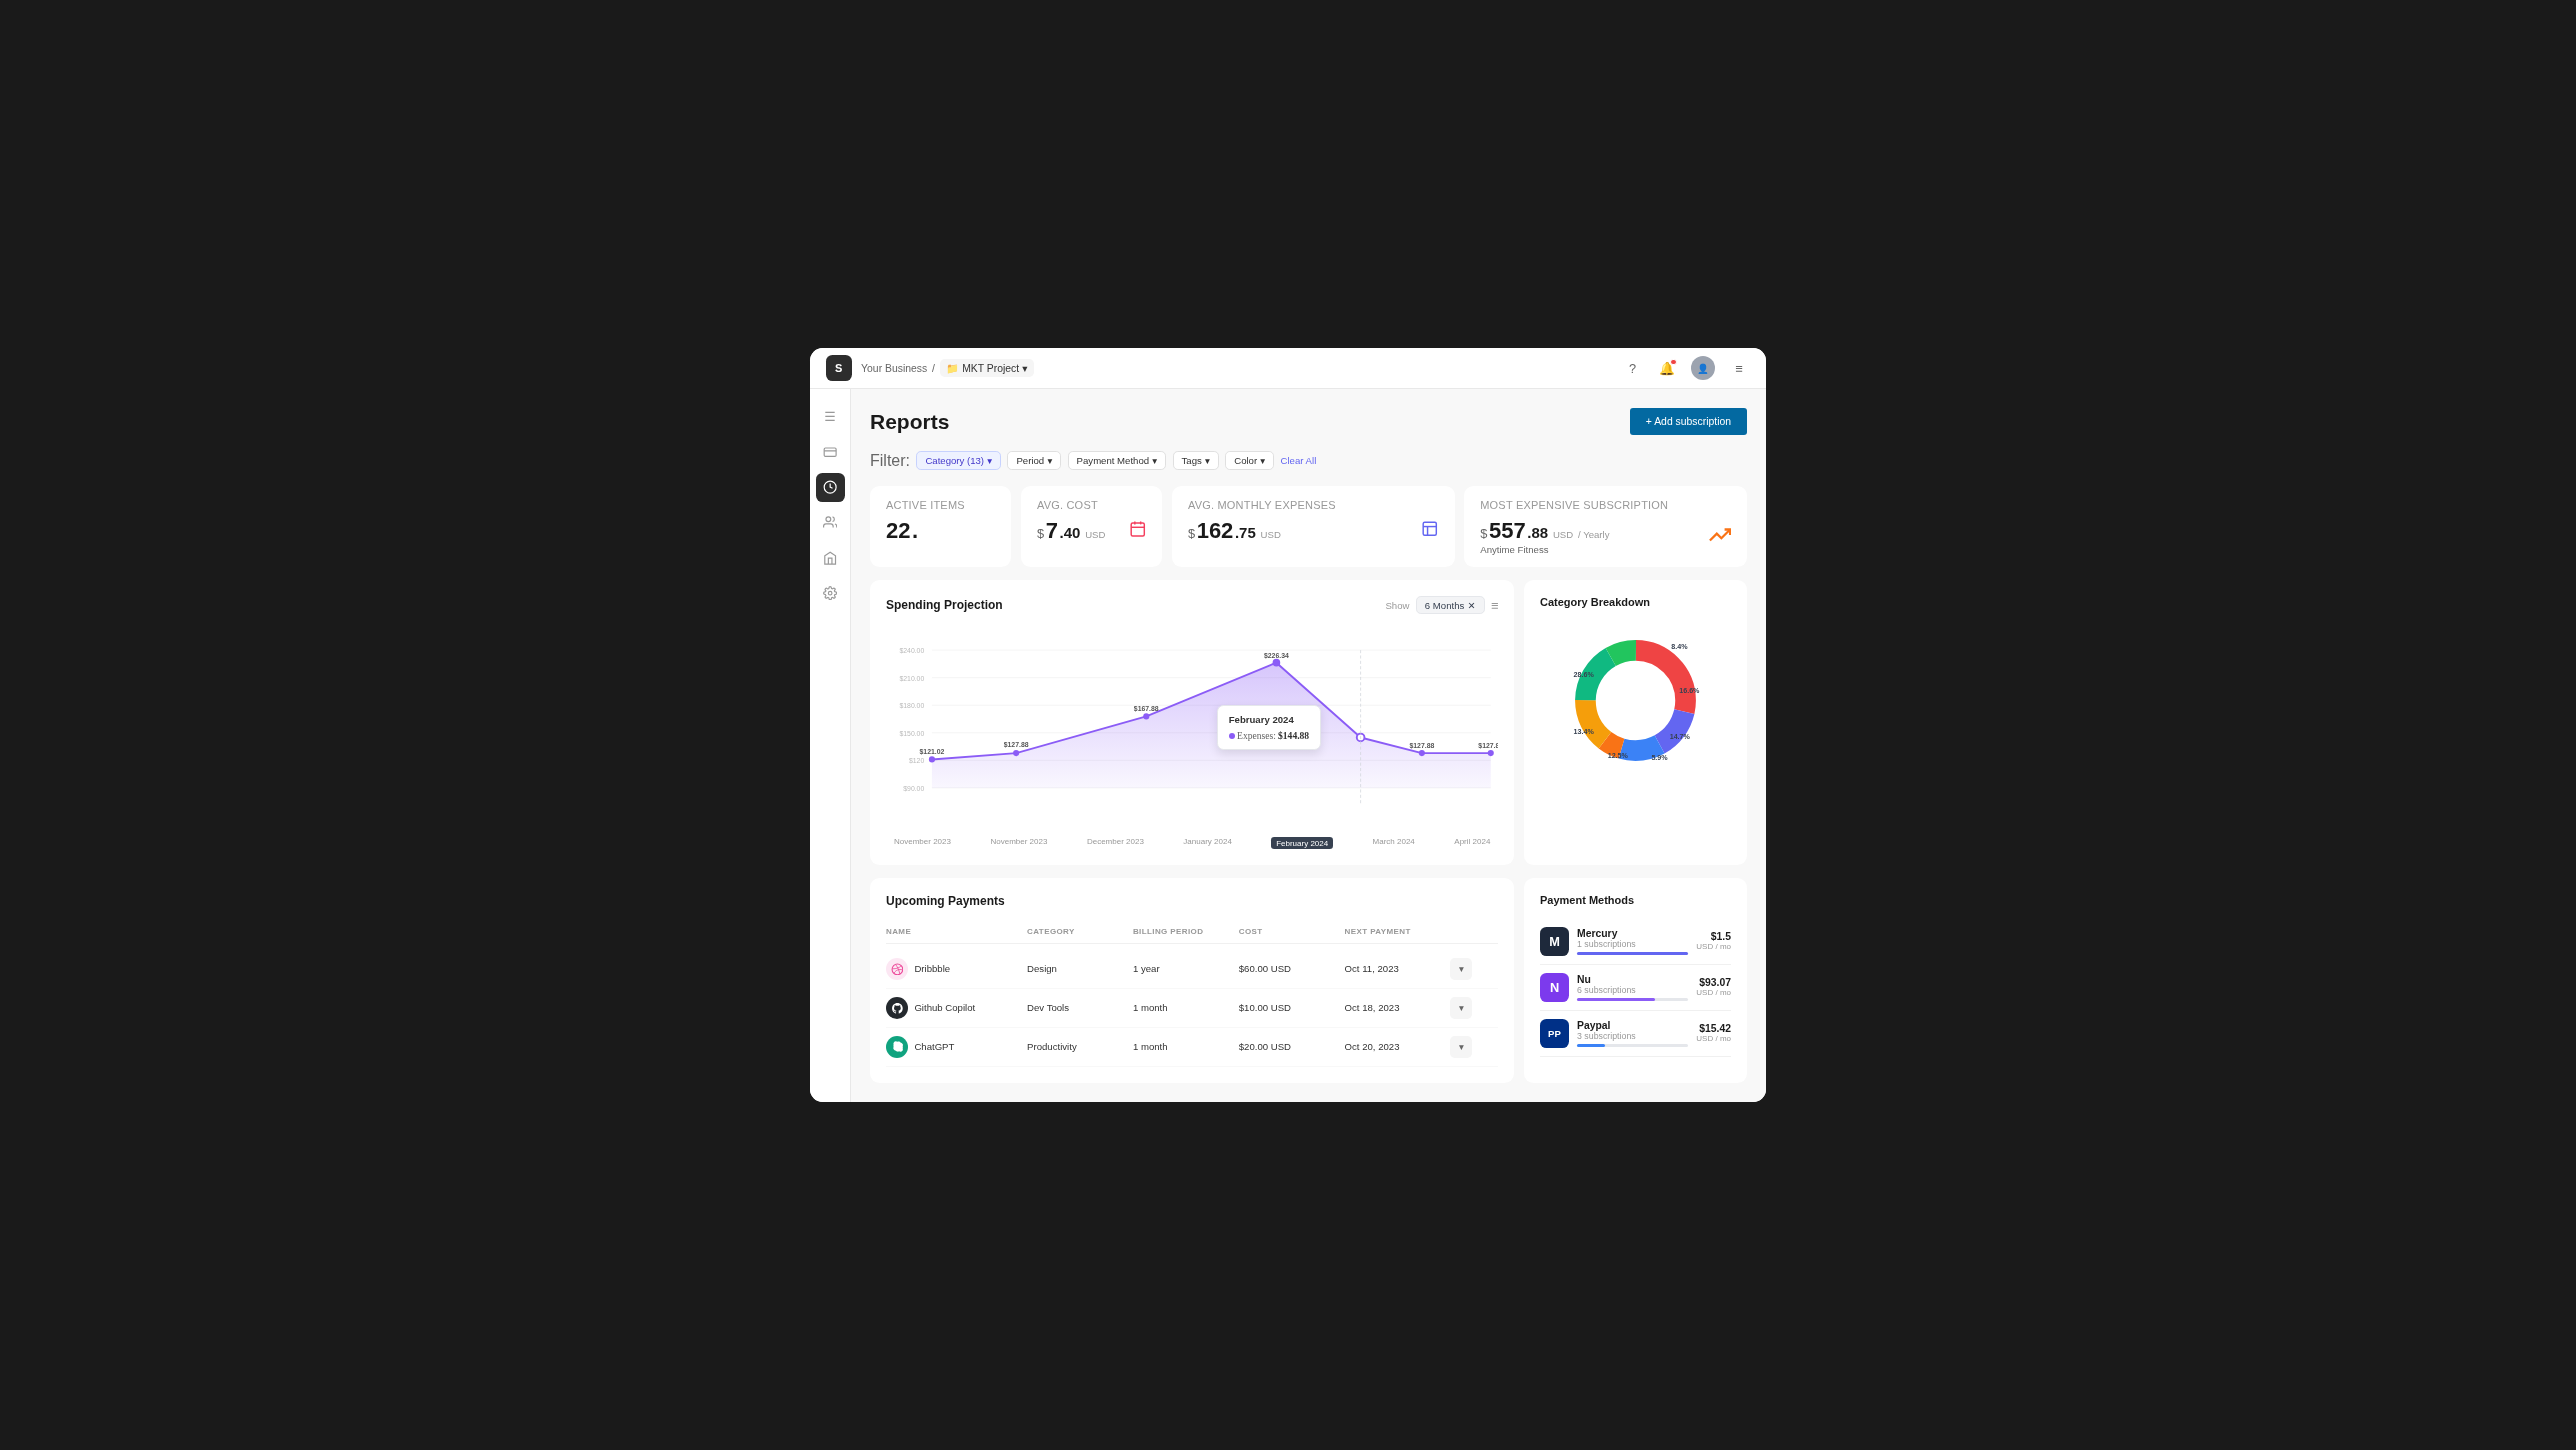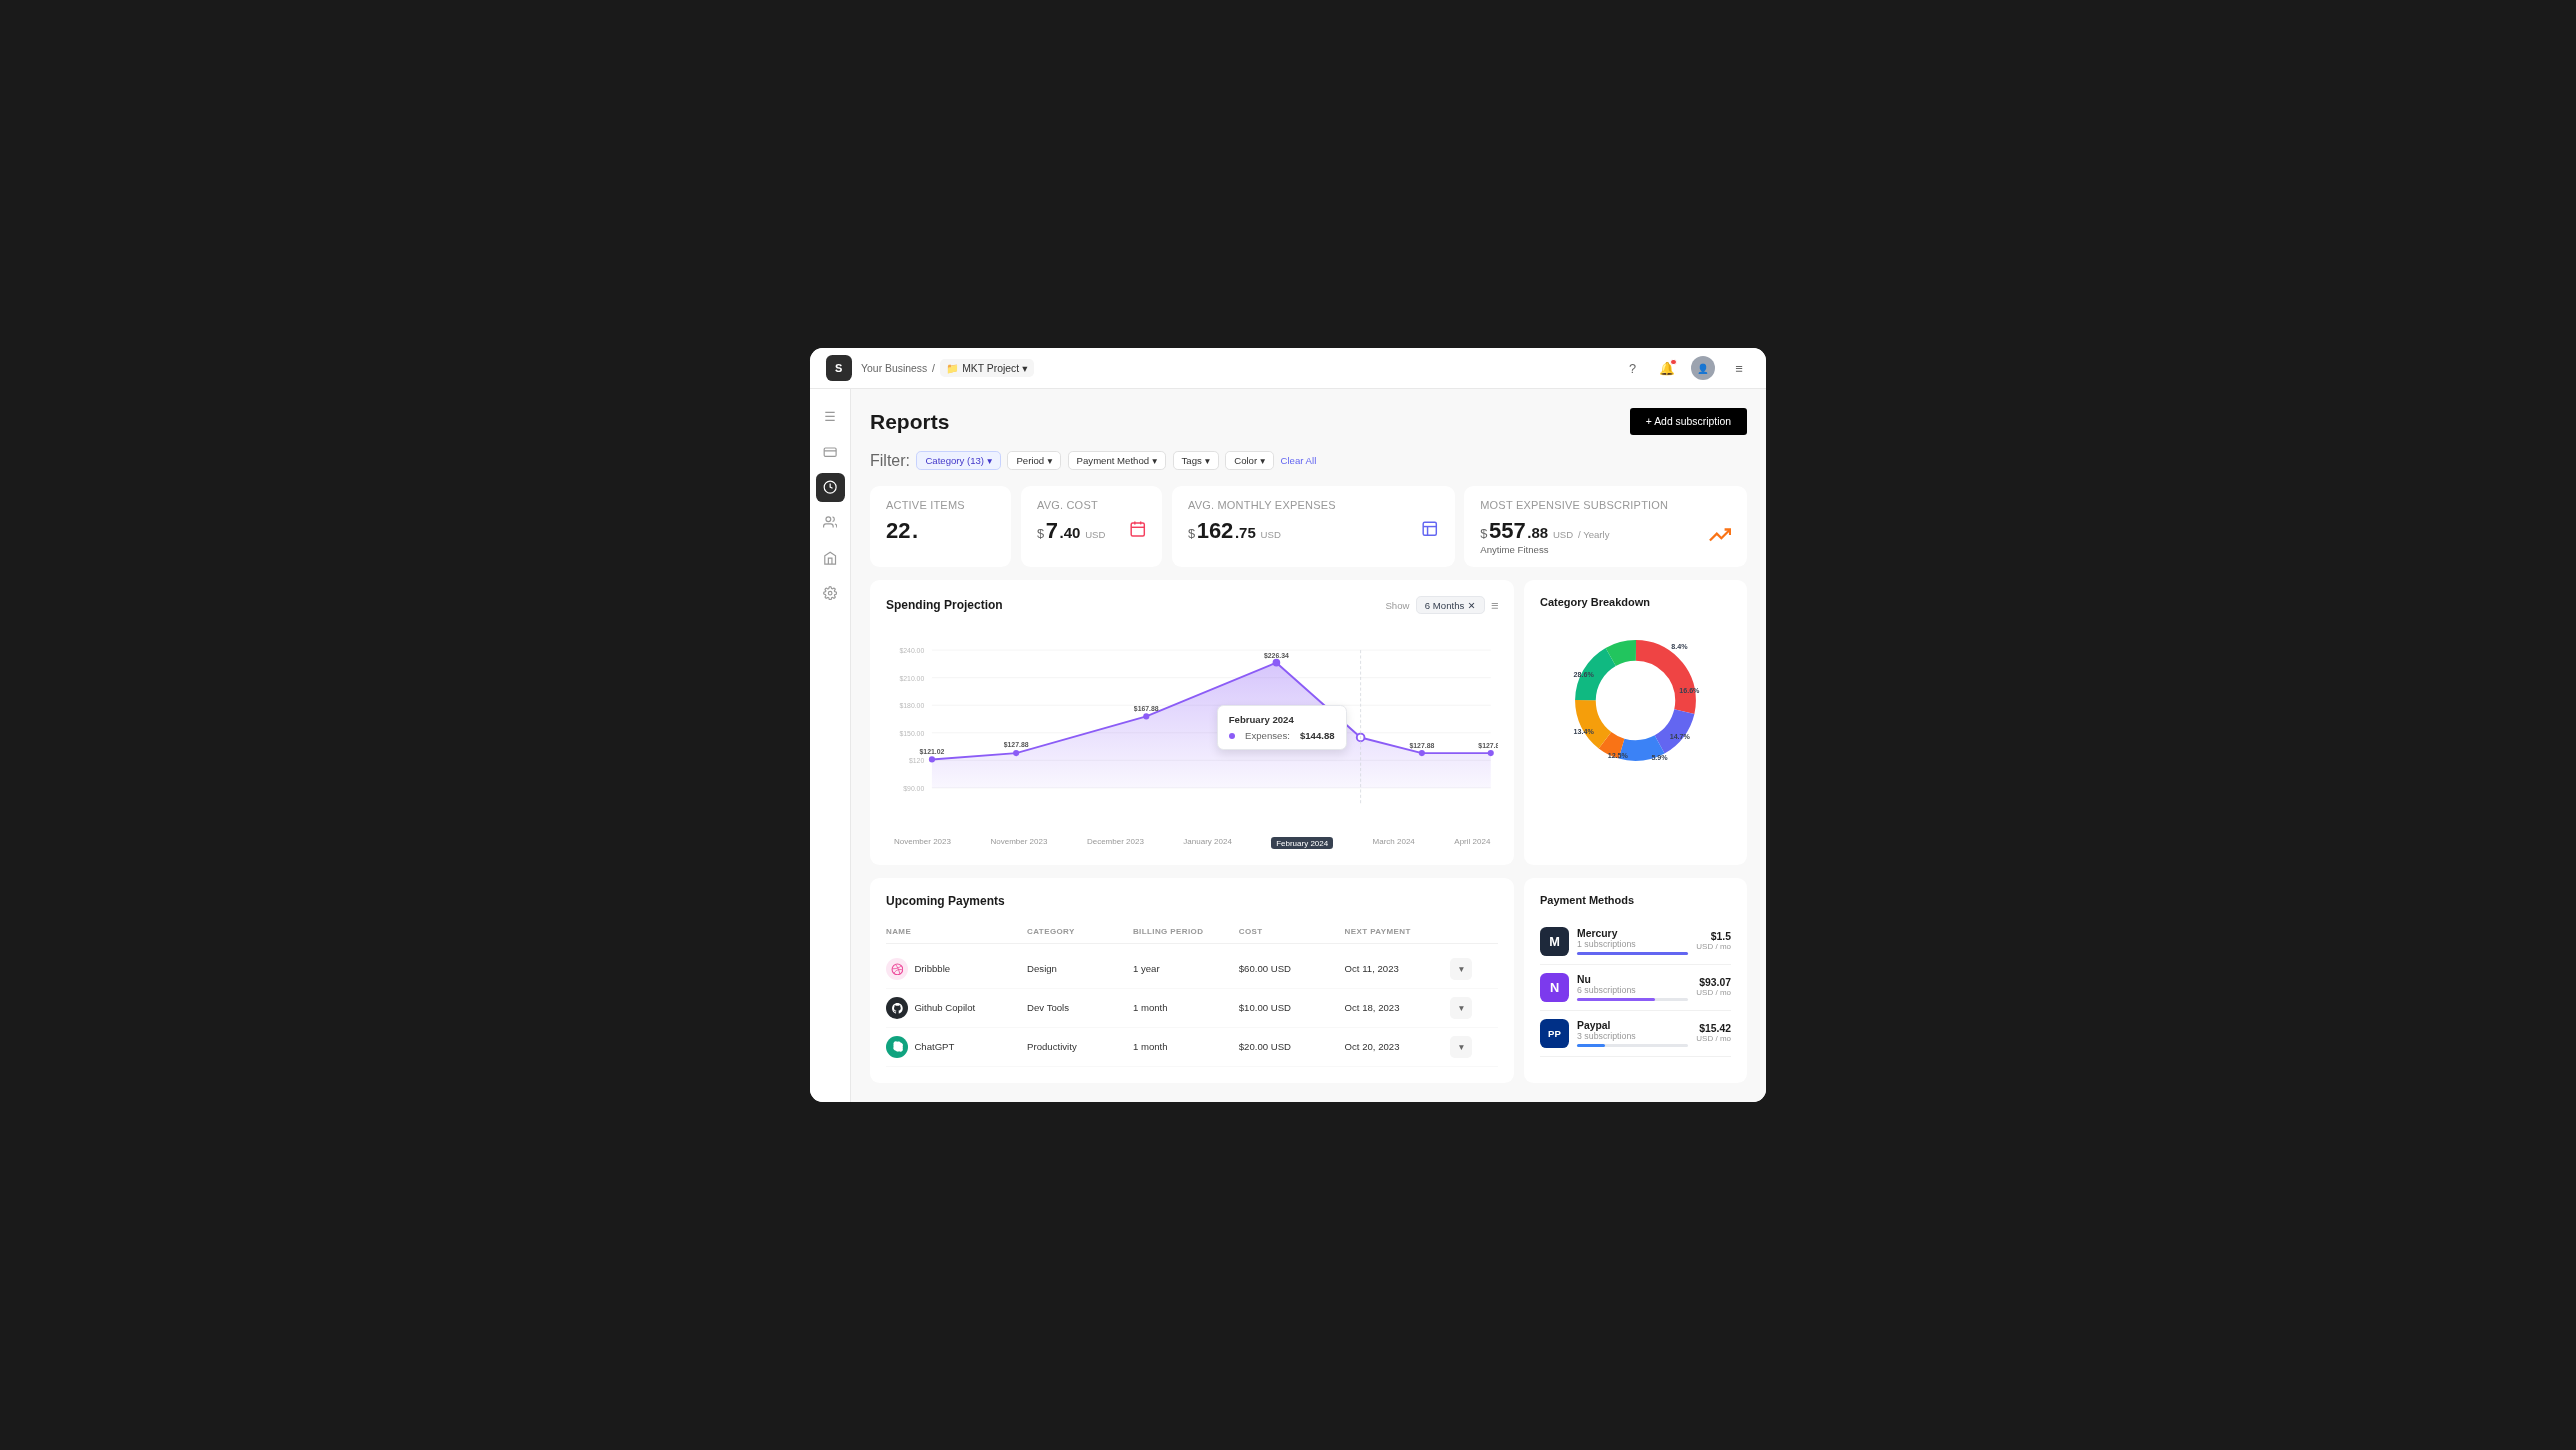--- a/index.html
+++ b/index.html
@@ -143,21 +143,21 @@
       align-items: center;
       justify-content: space-between;
       margin-bottom: 16px;
     }
     .page-title {
       font-size: 21px;
       font-weight: 700;
       color: #1a1a1a;
     }
     .add-subscription-btn {
-      background: #000000;
+      background: #0369a1;
       color: white;
       border: none;
       padding: 8px 16px;
       border-radius: 3px;
       font-size: 10.4px;
       font-weight: 500;
       cursor: pointer;
       display: flex;
       align-items: center;
       gap: 4.8px;
@@ -331,22 +331,23 @@
       top: 38%;
     }
     .tooltip-date {
       font-weight: 600;
       color: #333;
       margin-bottom: 4.8px;
     }
     .tooltip-row {
       display: flex;
       align-items: center;
-      gap: 10px;
+      gap: 2px;
       color: #666;
+      font-family: Liberation Serif, serif;
     }
     .tooltip-dot {
       width: 6.4px;
       height: 6.4px;
       border-radius: 50%;
       background: #8b5cf6;
     }
     .tooltip-value {
       font-weight: 600;
       color: #333;

